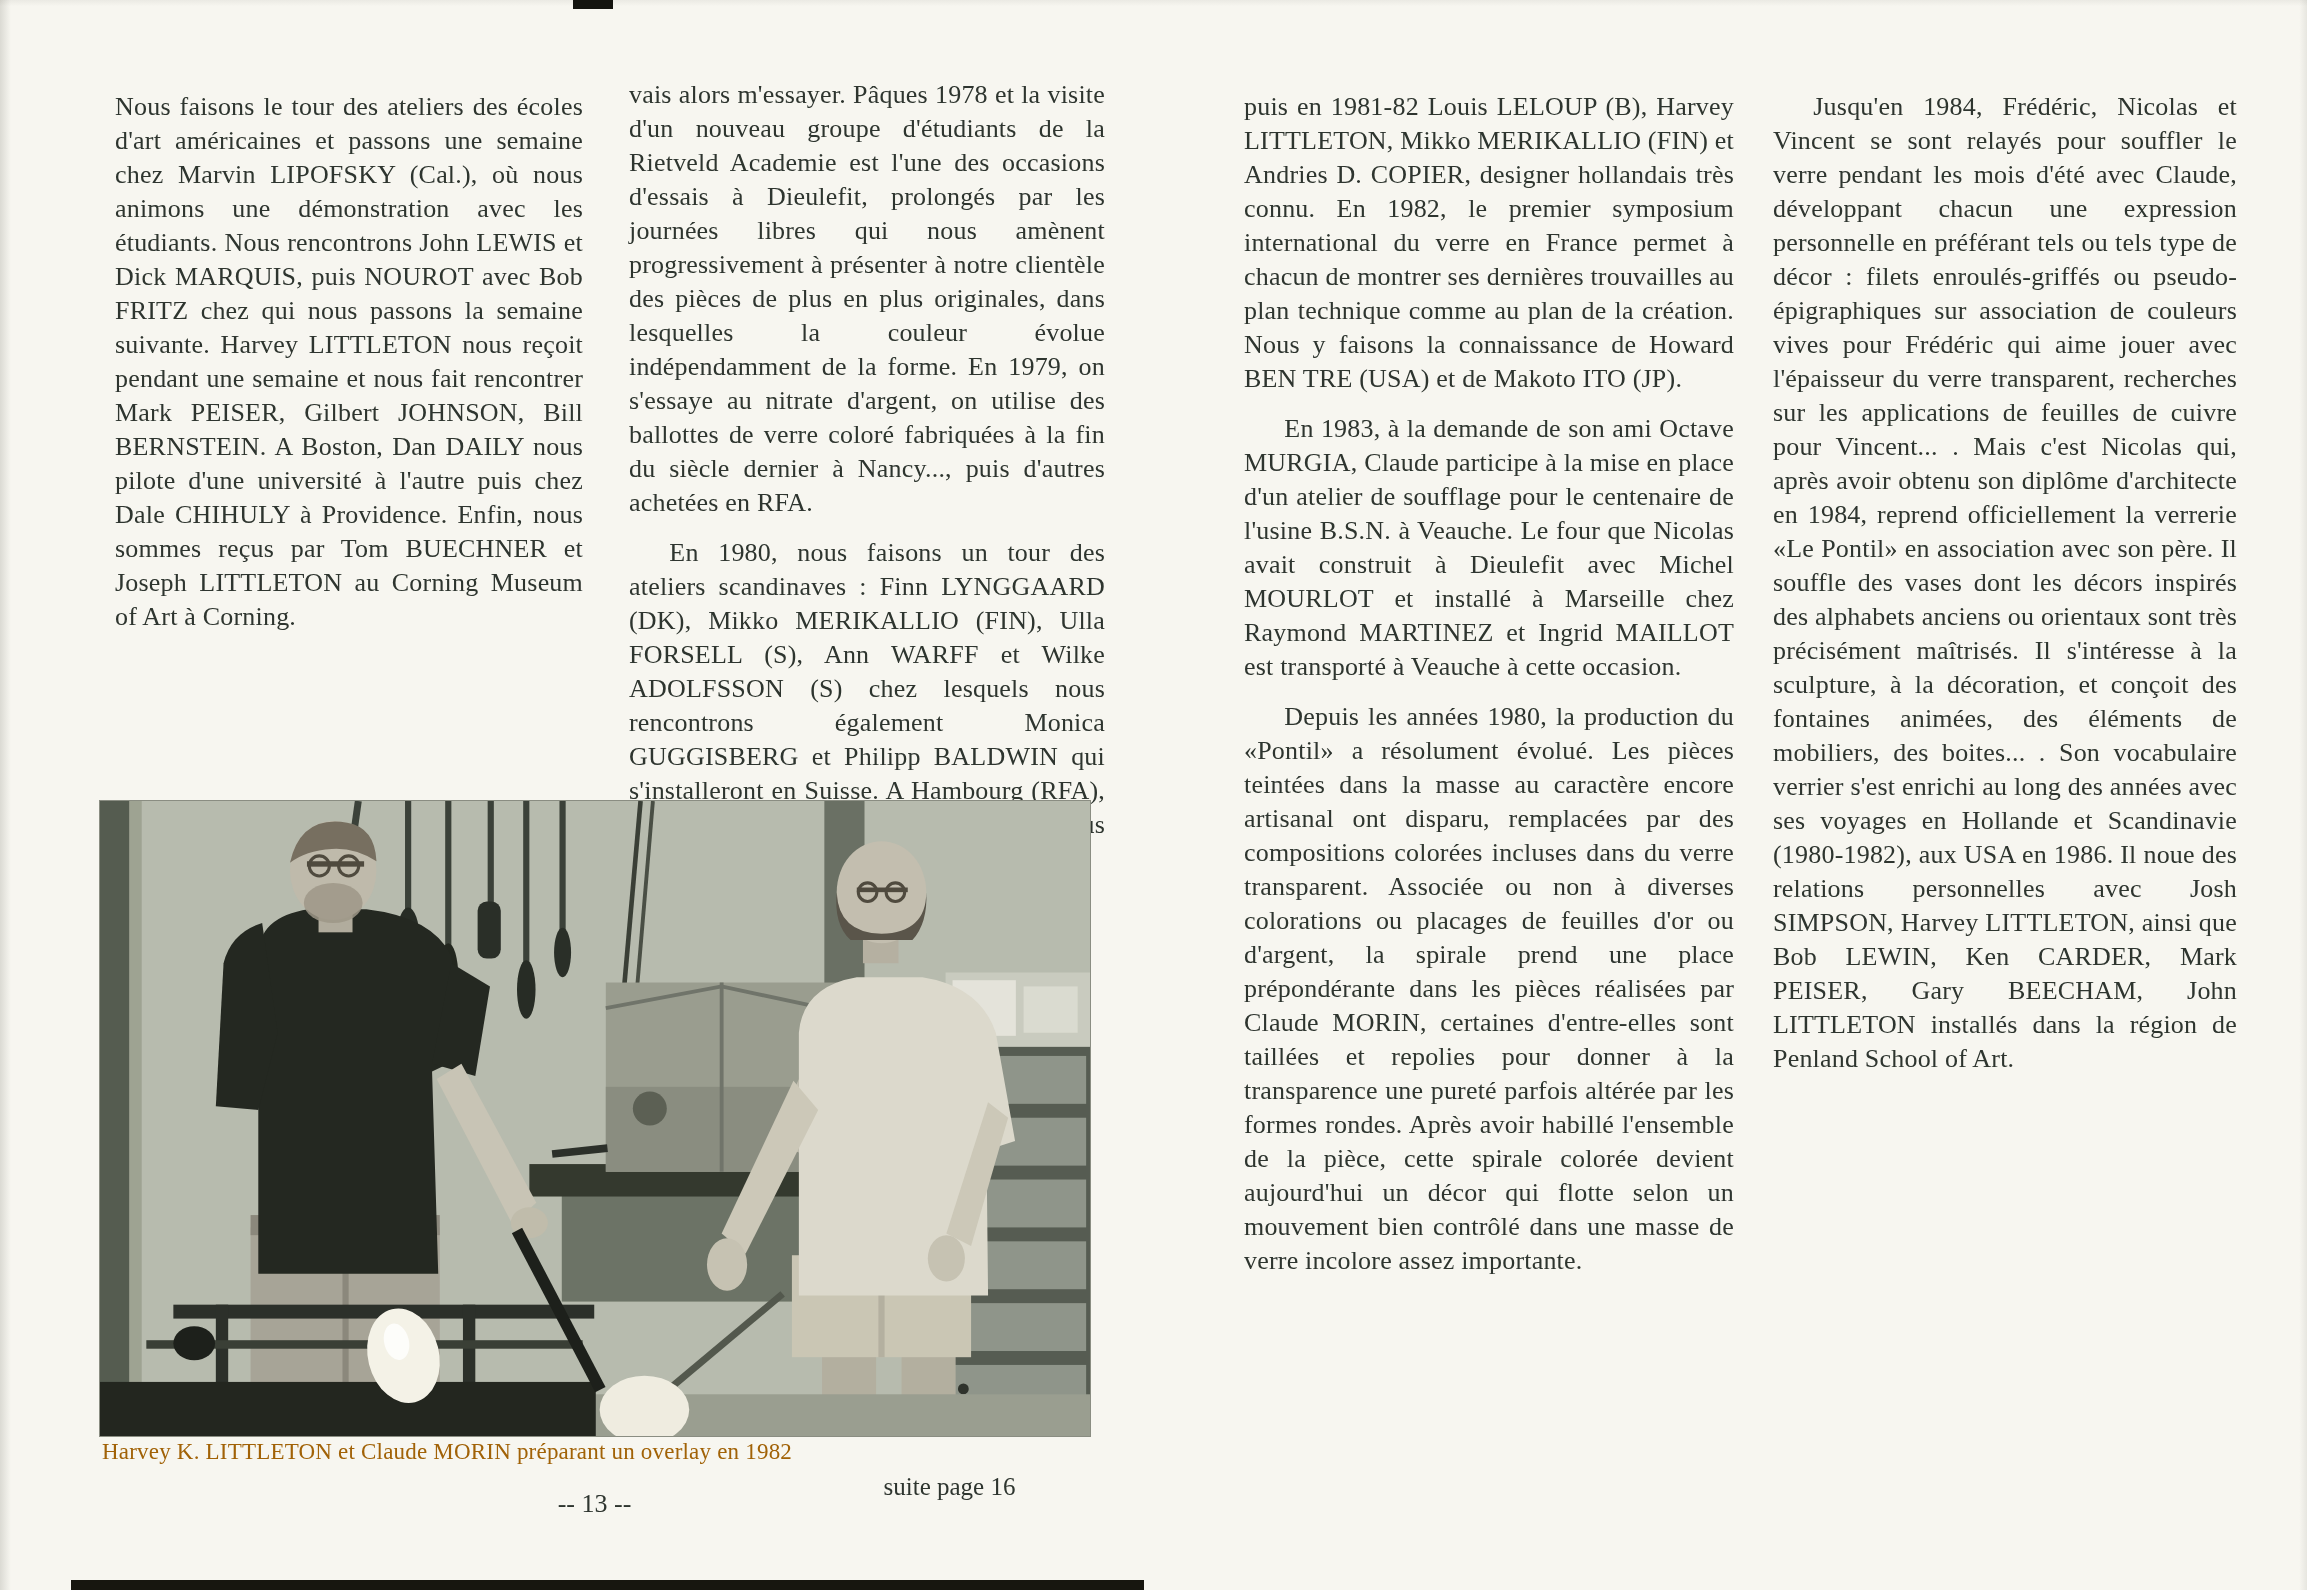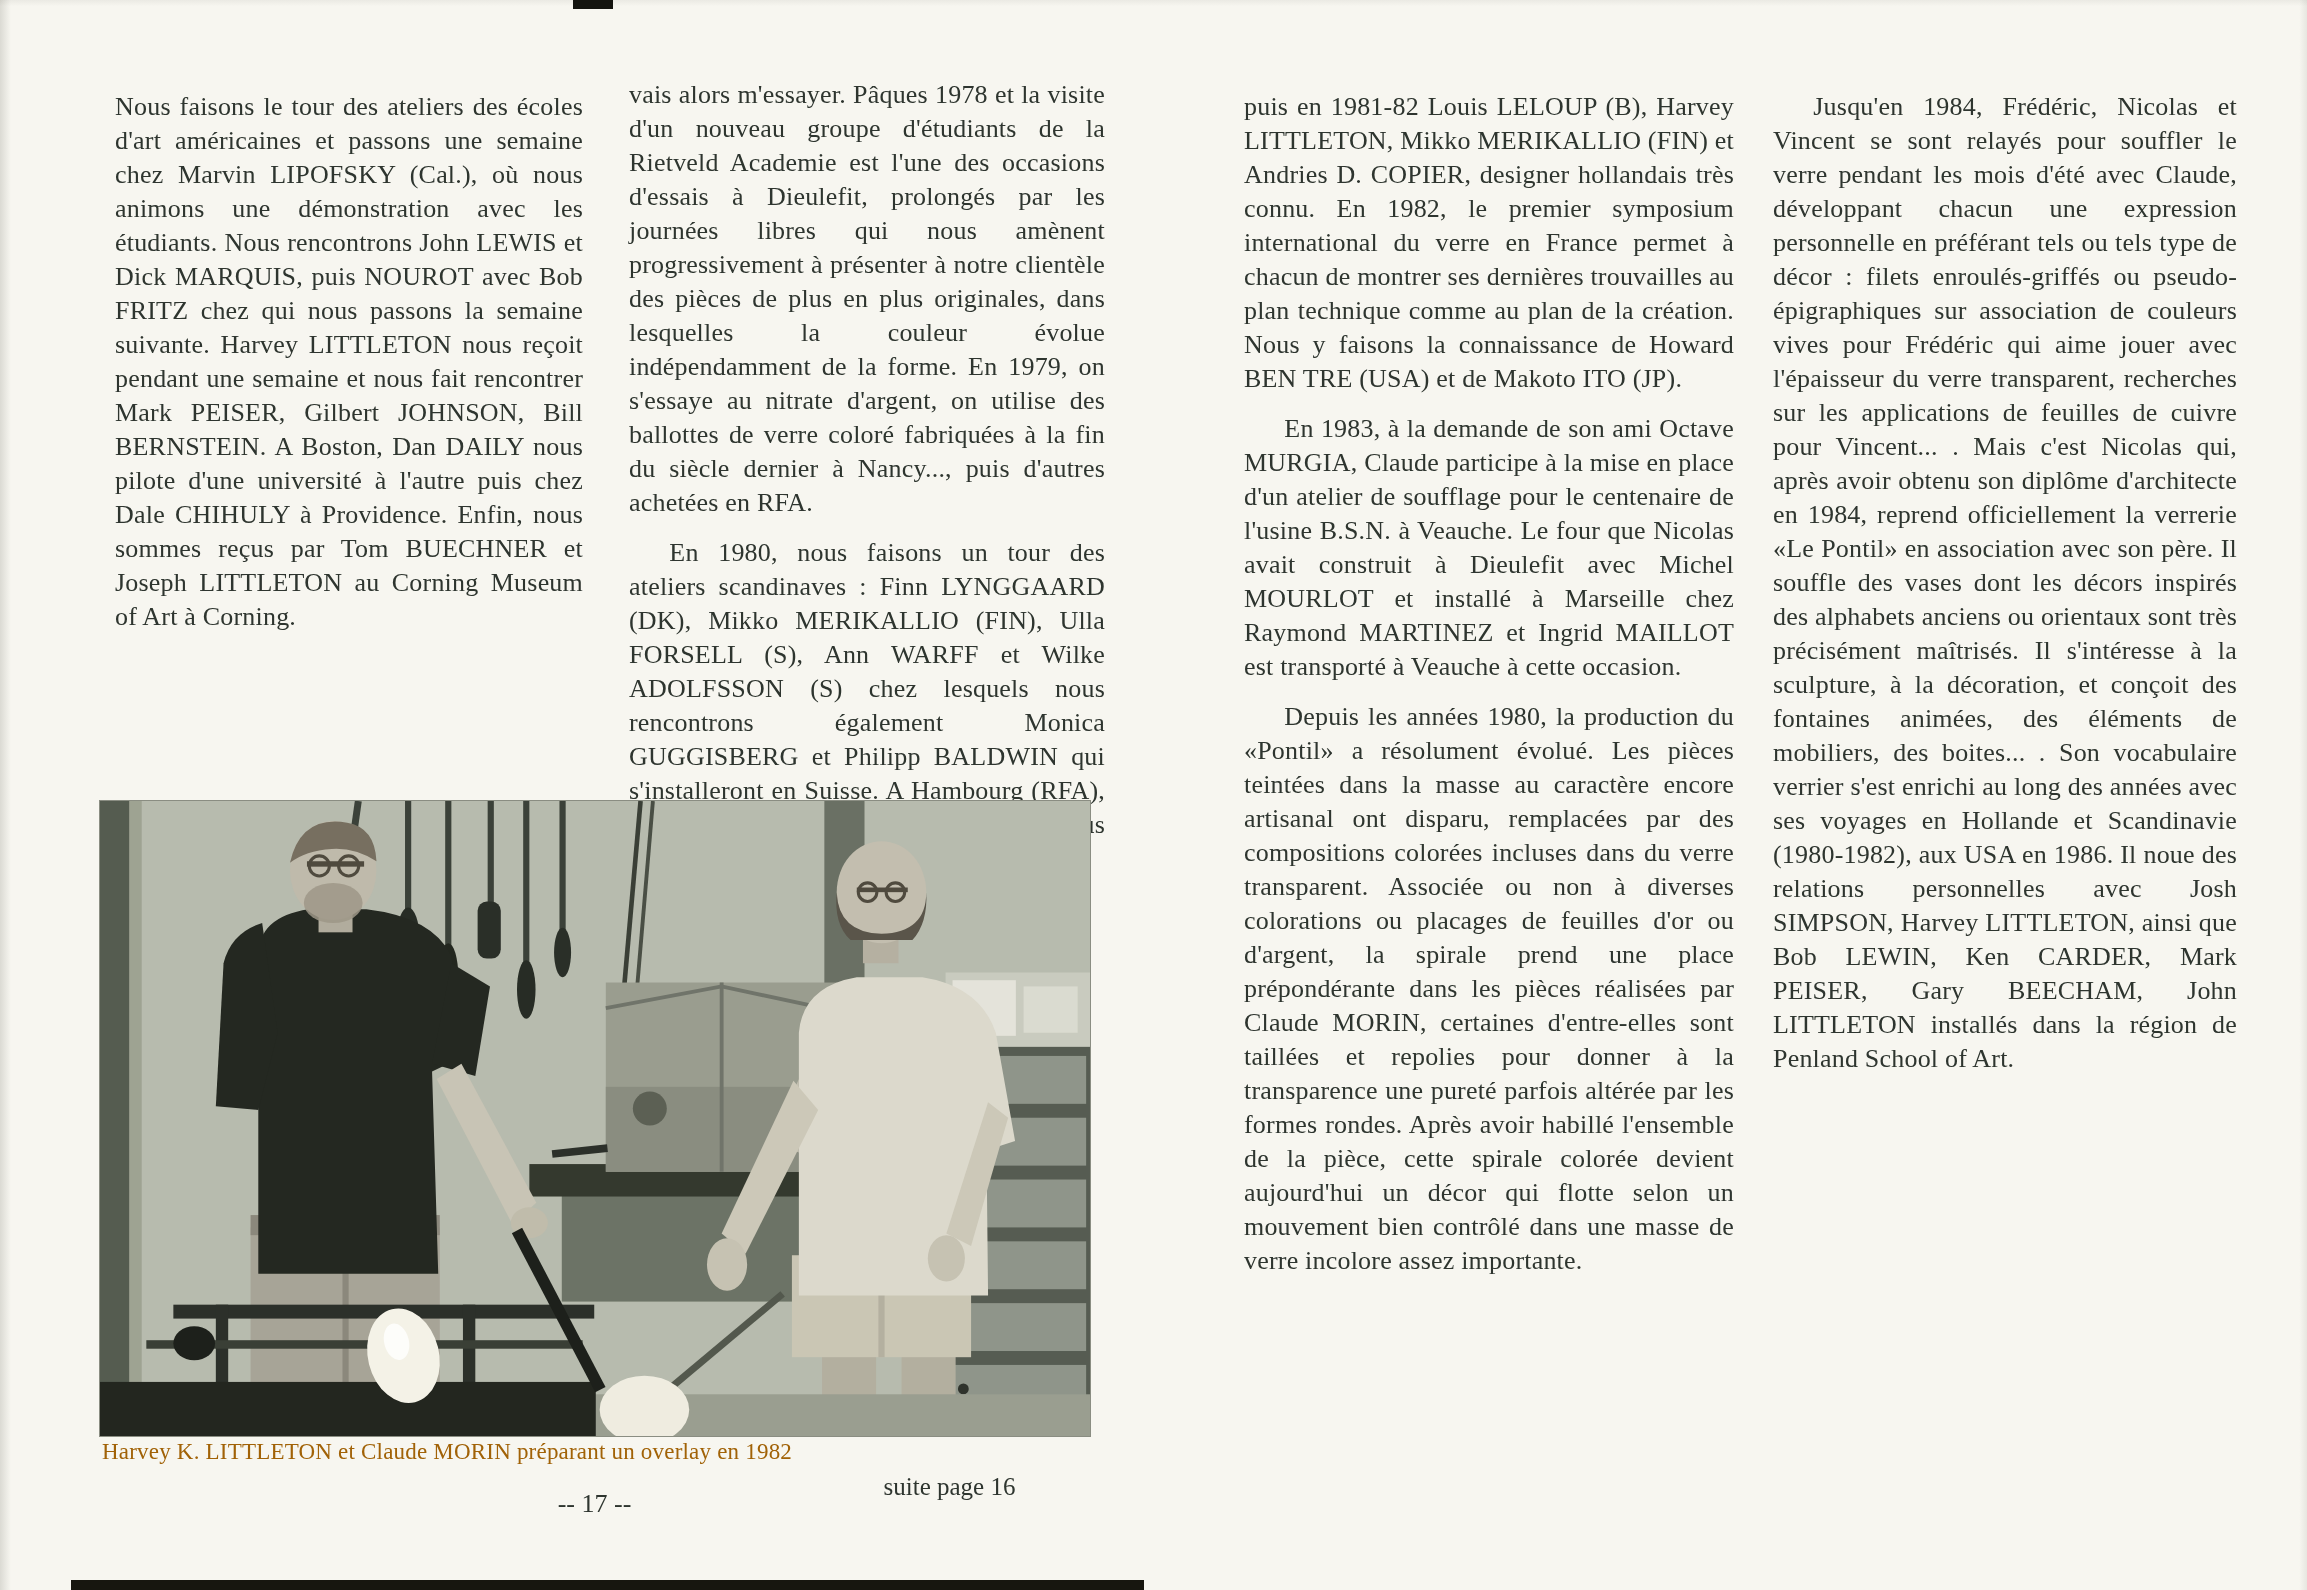--- a/index.html
+++ b/index.html
@@ -202,18 +202,18 @@
       <g>
         <ellipse cx="393" cy="718" rx="46" ry="62" fill="#f4f2e7" transform="rotate(-14 393 718)"></ellipse>
         <ellipse cx="705" cy="788" rx="58" ry="44" fill="#efece0"></ellipse>
         <ellipse cx="384" cy="700" rx="16" ry="24" fill="#ffffff" opacity=".8" transform="rotate(-14 384 700)"></ellipse>
       </g>
     </svg>
   </figure>
 
   <figcaption class="caption">Harvey K. LITTLETON et Claude MORIN préparant un overlay en 1982</figcaption>
 
-  <div id="pagenum-left" class="pagenum">-- 17 --</div>
+  <div id="pagenum-left" class="pagenum">-- 13 --</div>
   <div class="continuation">suite page 16</div>
   <div id="pagenum-right" class="pagenum">-- 16 --</div>
 
 </div>
 
 
 </body></html>

